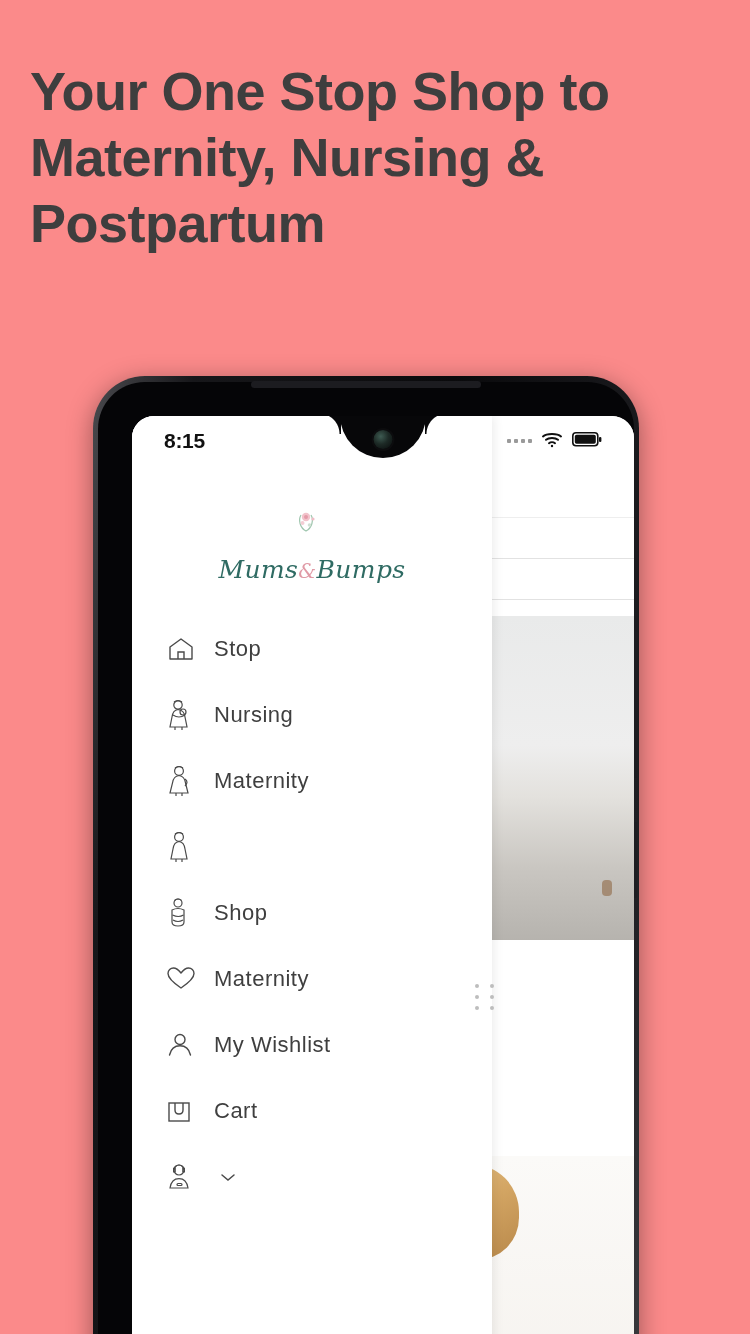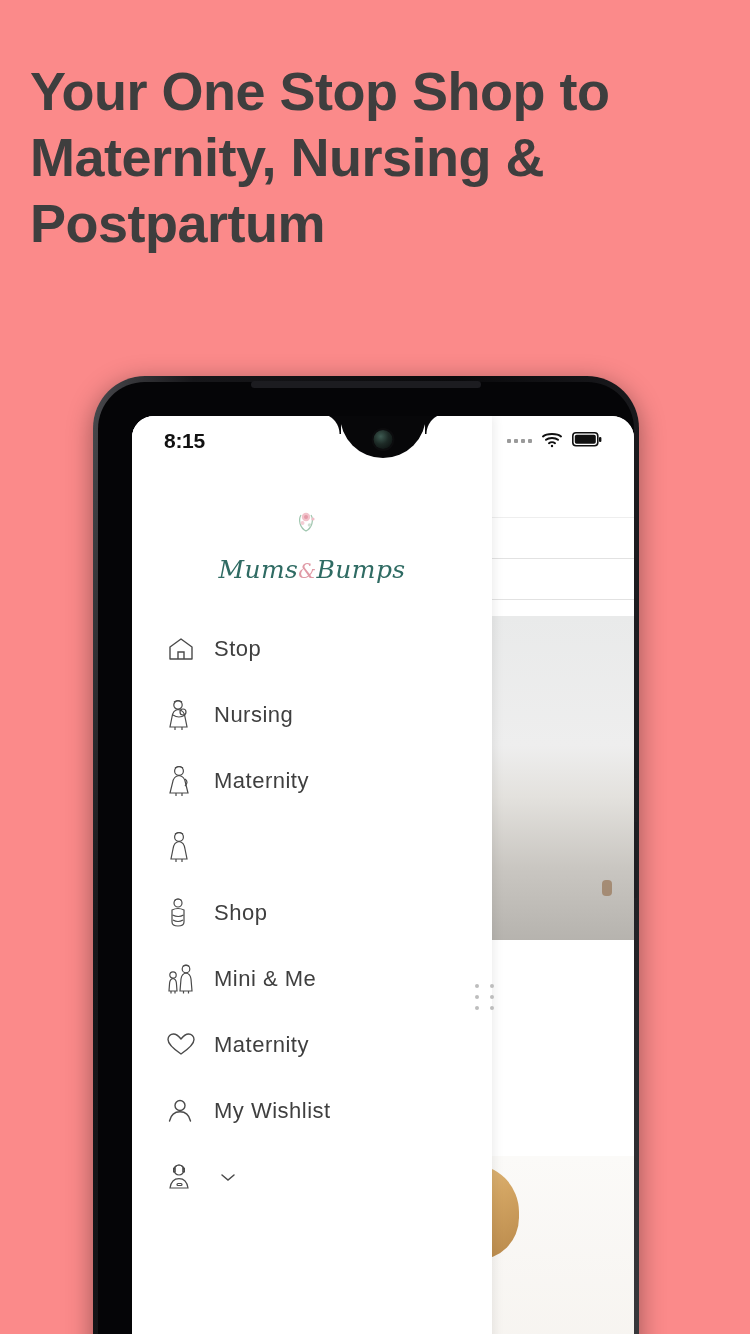--- a/index.html
+++ b/index.html
@@ -334,54 +334,49 @@
                 <circle cx="12" cy="6" r="4"></circle>
                 <path d="M8.5 3.5 q3.5-3 7 0"></path>
                 <path d="M6 13 q6-3 12 0 v12 q0 4-6 4 t-6-4 Z"></path>
                 <path d="M6.5 18 q6 3 11 0"></path>
                 <path d="M7 23 q5 3 10 0"></path>
               </svg>
             </span>
             <span class="mi-label">Shop</span>
           </div>
 
-          <div class="menu-item">
-            <span class="mi-icon">
-              <svg width="32" height="32" viewBox="0 0 32 32" fill="none" stroke="#4a4a4a" stroke-width="1.2">
-                <circle cx="7" cy="12" r="3.2"></circle>
-                <path d="M7 15.5 C4.6 16,3.8 18,3.6 20 L3 28 H11 L10.4 20 C10.2 18,9.4 16,7 15.5 Z"></path>
-                <path d="M5 28 v2.5 M9 28 v2.5"></path>
-                <circle cx="20" cy="6" r="3.8"></circle>
-                <path d="M16.6 3.6 q3.4-2.6 6.8 0"></path>
-                <path d="M20 10 C16.6 10.6,15.4 13,15 16 L14 28 H26 L25 16 C24.6 13,23.4 10.6,20 10 Z"></path>
-                <path d="M17.5 28 v2.5 M22.5 28 v2.5"></path>
-              </svg>
-            </span>
-            <span class="mi-label">Mini &amp; Me</span>
-          </div>
 
           <div class="menu-item">
             <span class="mi-icon">
               <svg width="30" height="28" viewBox="0 0 30 28" fill="none" stroke="#4a4a4a" stroke-width="1.4">
                 <path d="M15 23 C6 17,2 12.5,2 8.6 C2 5.2,4.6 3,7.4 3 C10 3,12.4 4.6,15 8 C17.6 4.6,20 3,22.6 3 C25.4 3,28 5.2,28 8.6 C28 12.5,24 17,15 23 Z" stroke-linejoin="round"></path>
               </svg>
             </span>
             <span class="mi-label">Maternity</span>
           </div>
 
           <div class="menu-item">
             <span class="mi-icon">
               <svg width="28" height="28" viewBox="0 0 28 28" fill="none" stroke="#4a4a4a" stroke-width="1.4">
                 <circle cx="14" cy="8.5" r="5"></circle>
                 <path d="M3.5 24 C5 17.5,9 14.8,14 14.8 C19 14.8,23 17.5,24.5 24" stroke-linecap="round"></path>
               </svg>
             </span>
             <span class="mi-label">My Wishlist</span>
           </div>
 
+          <div class="menu-item">
+            <span class="mi-icon">
+              <svg width="26" height="28" viewBox="0 0 26 28" fill="none" stroke="#4a4a4a" stroke-width="1.4">
+                <rect x="3" y="6" width="20" height="18"></rect>
+                <path d="M9 6 V13 q0 4 4 4 t4-4 V6"></path>
+              </svg>
+            </span>
+            <span class="mi-label">Cart</span>
+          </div>
 
           <div class="menu-item">
             <span class="mi-icon">
               <svg width="28" height="30" viewBox="0 0 28 30" fill="none" stroke="#4a4a4a" stroke-width="1.2">
                 <circle cx="13" cy="8" r="5"></circle>
                 <path d="M8 8 a5 5 0 0 1 10 0"></path>
                 <path d="M7.6 6.4 h1.6 v3.4 H7.6 Z M16.8 6.4 h1.6 v3.4 h-1.6 Z"></path>
                 <path d="M4 26 C5 19.5,8.6 16.6,13 16.6 C17.4 16.6,21 19.5,22 26 Z"></path>
                 <rect x="11" y="21.5" width="5" height="2" rx="1"></rect>
               </svg>

